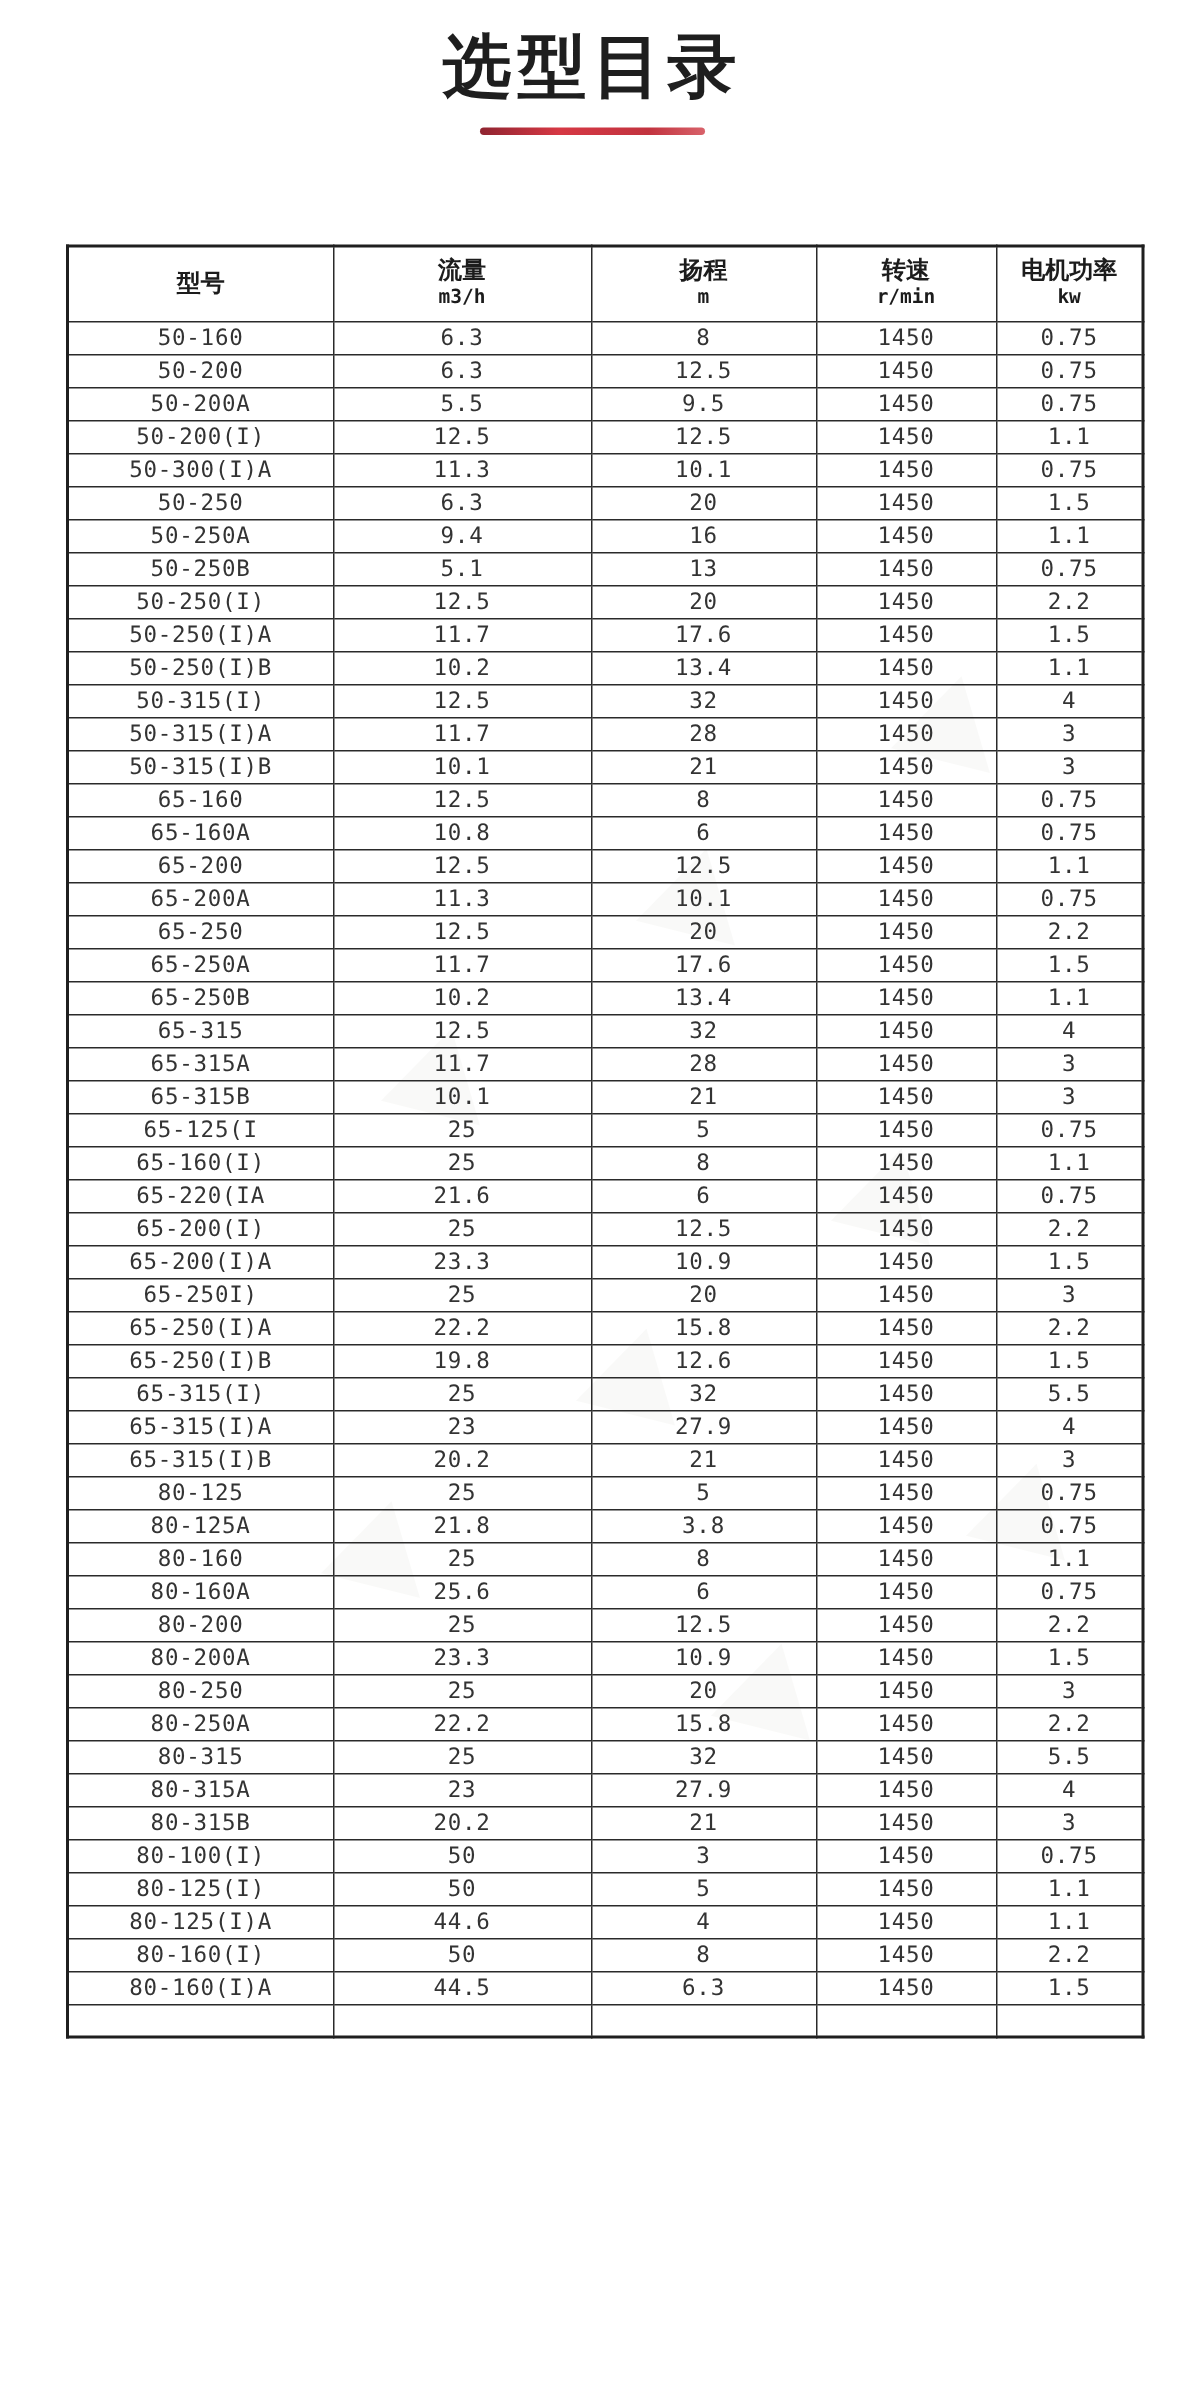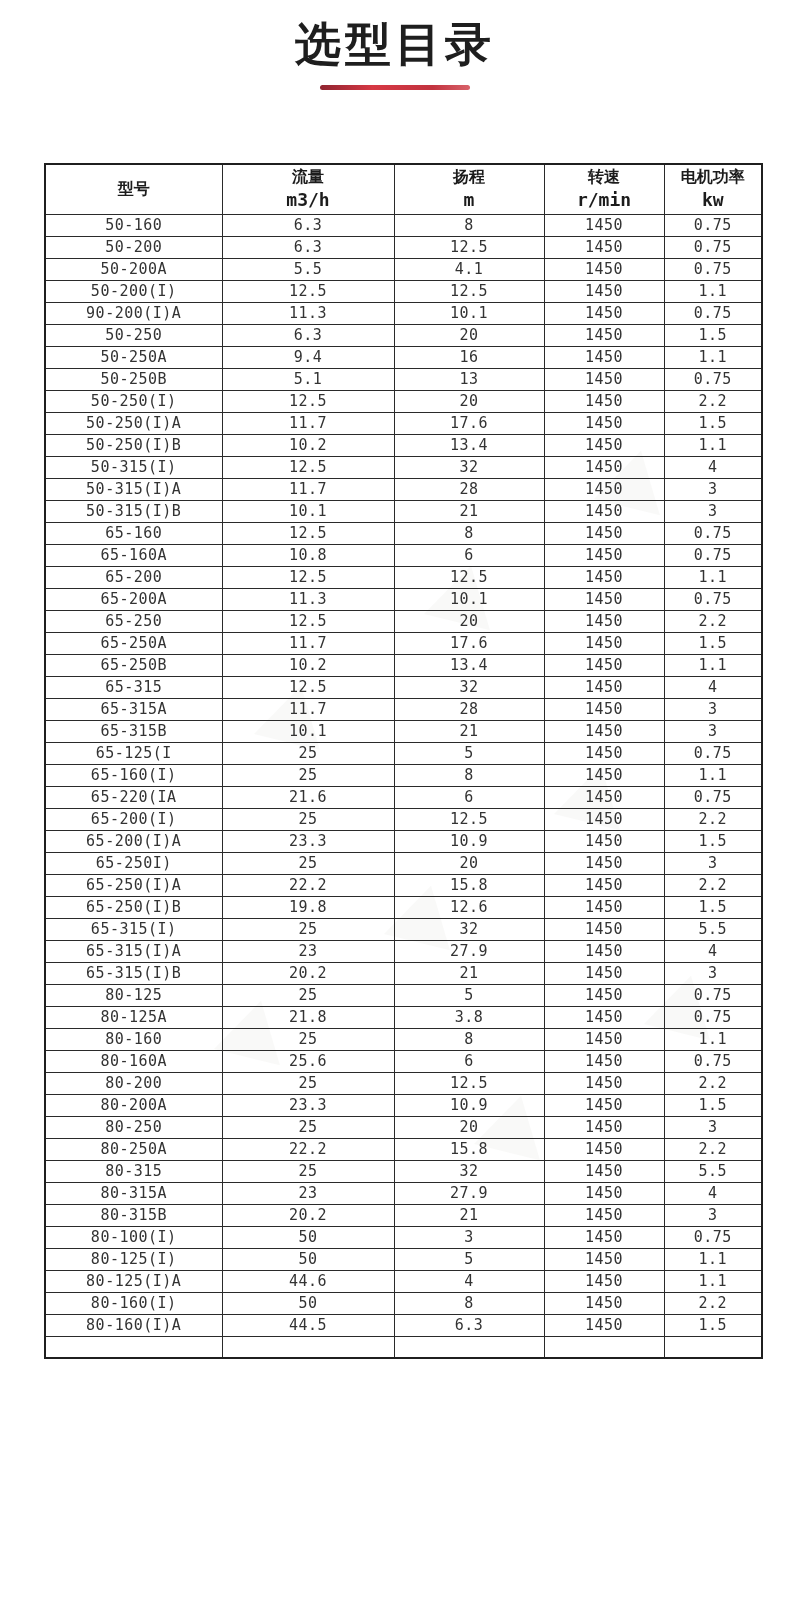--- a/index.html
+++ b/index.html
@@ -48,21 +48,21 @@
   .catalog thead tr { height: 50px; }
   .catalog tbody tr { height: 22px; }
   .catalog th {
     font-weight: bold;
     color: #1c1c1c;
     font-size: 16px;
     line-height: 1.3;
   }
   .catalog th .unit {
     font-family: "DejaVu Sans Mono", monospace;
-    font-size: 18px;
+    font-size: 13px;
   }
   .catalog td {
     font-family: "DejaVu Sans Mono", monospace;
     font-size: 15px;
     letter-spacing: 0.5px;
   }
 
   
   .watermarks { position: absolute; inset: 0; pointer-events: none; }
   .wm {
@@ -136,33 +136,33 @@
         <tr>
       <td>50-200</td>
       <td>6.3</td>
       <td>12.5</td>
       <td>1450</td>
       <td>0.75</td>
     </tr>
         <tr>
       <td>50-200A</td>
       <td>5.5</td>
-      <td>4.1</td>
+      <td>9.5</td>
       <td>1450</td>
       <td>0.75</td>
     </tr>
         <tr>
       <td>50-200(I)</td>
       <td>12.5</td>
       <td>12.5</td>
       <td>1450</td>
       <td>1.1</td>
     </tr>
         <tr>
-      <td>90-200(I)A</td>
+      <td>50-300(I)A</td>
       <td>11.3</td>
       <td>10.1</td>
       <td>1450</td>
       <td>0.75</td>
     </tr>
         <tr>
       <td>50-250</td>
       <td>6.3</td>
       <td>20</td>
       <td>1450</td>

